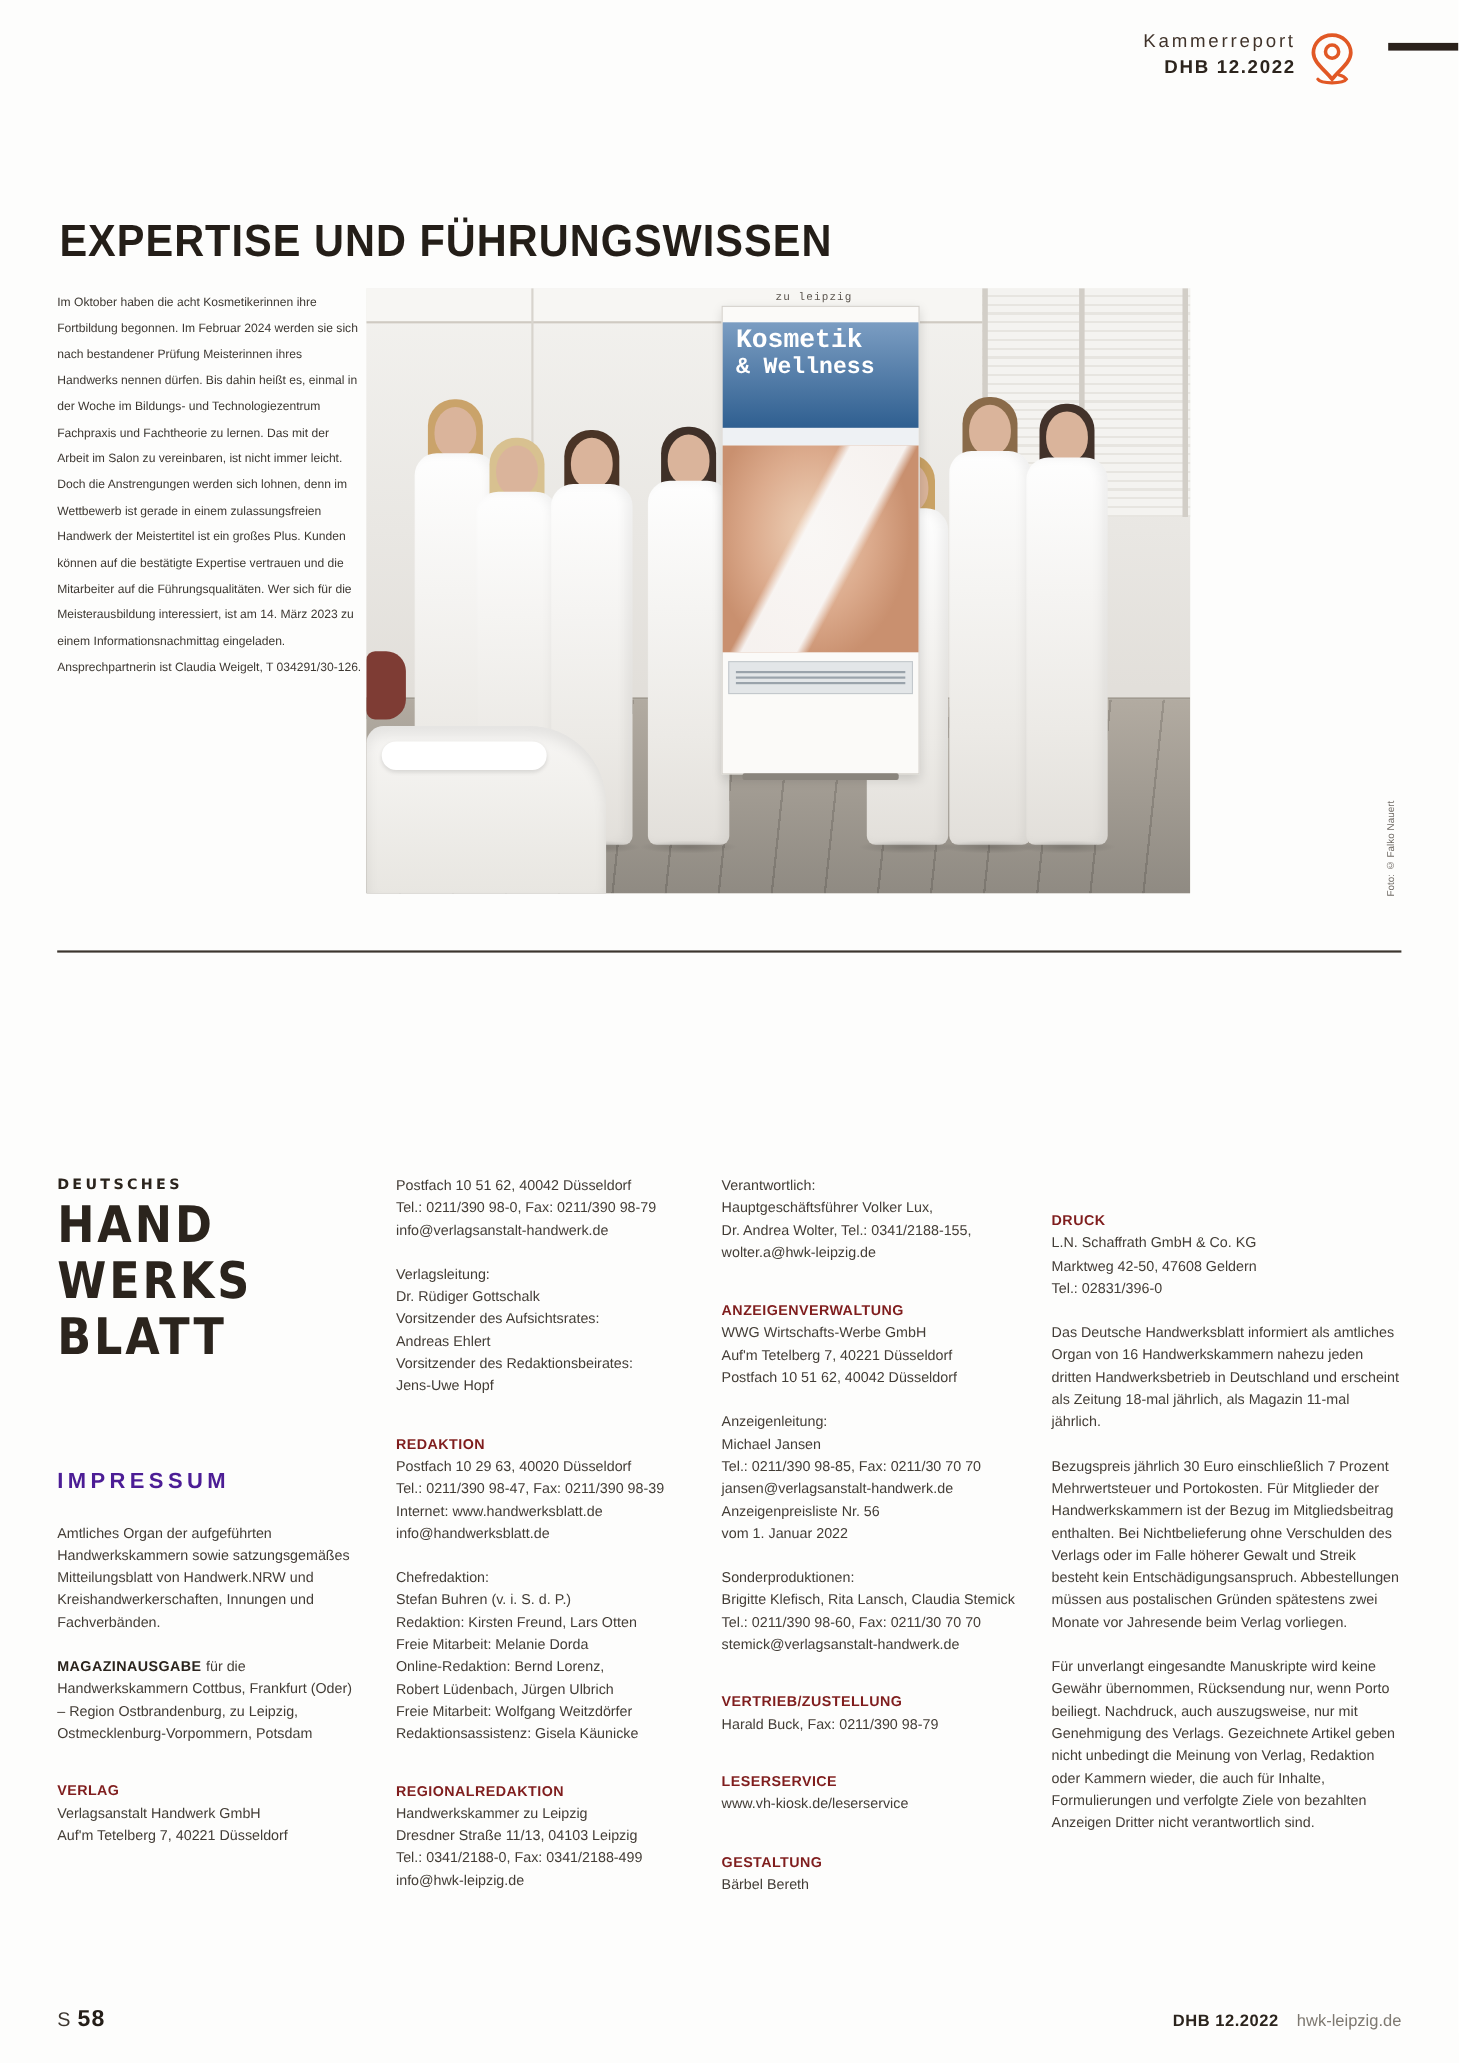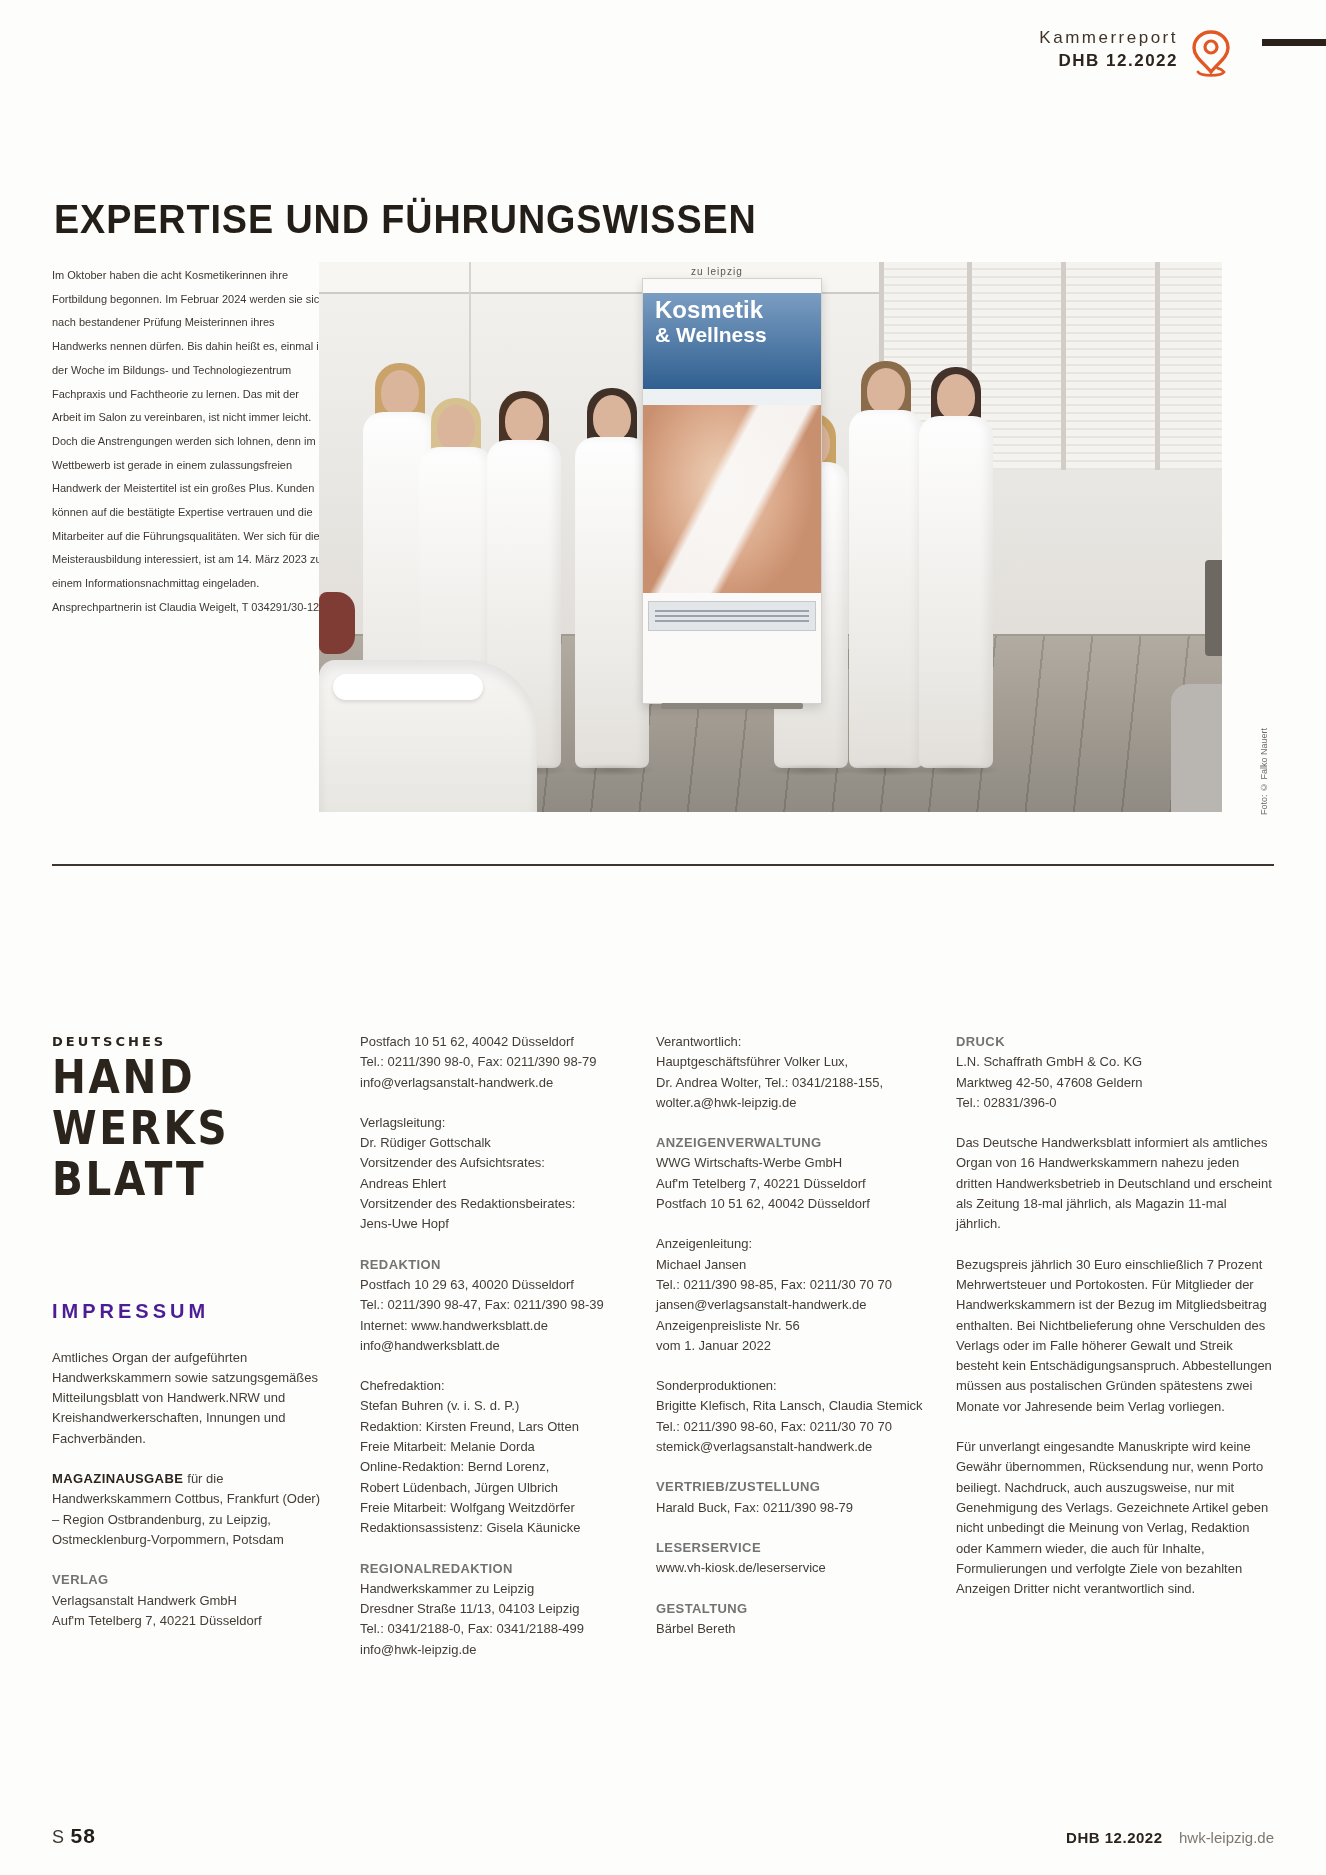--- a/index.html
+++ b/index.html
@@ -13,22 +13,22 @@
   .pin-icon{position:absolute;top:28px;right:92px;width:46px;height:52px;}
   .edge-rule{position:absolute;top:39px;right:0;width:64px;height:7px;background:#2a211b;}
 
   
   .article-title{position:absolute;left:54px;top:196px;font-size:41px;font-weight:bold;
     letter-spacing:1px;color:#241e18;white-space:nowrap;transform:scaleX(.92);transform-origin:left;}
   .article-body{position:absolute;left:52px;top:264px;width:278px;font-size:11px;
     line-height:23.7px;color:#3d3832;}
 
   
-  .photo{position:absolute;left:319px;top:262px;width:903px;height:550px;overflow:hidden;
-    background:linear-gradient(#f3f2ef 0%,#e9e7e3 40%,#e2dfda 66%);}
+  .photo{position:absolute;left:333px;top:262px;width:749px;height:550px;overflow:hidden;
+    background:linear-gradient(#f3f2ef 0%,#e9e7e3 40%,#e2dfda 66%);font-family:Liberation Mono, monospace;}
   .photo .ceiling{position:absolute;left:0;top:0;width:100%;height:30px;background:#f7f6f3;border-bottom:2px solid #cfcac2;}
   .photo .wall-seam{position:absolute;left:150px;top:0;width:2px;height:372px;background:#d8d4cd;}
   .photo .window{position:absolute;left:560px;top:0;width:359px;height:208px;
     background:repeating-linear-gradient(180deg,#f4f3f0 0 6px,#e7e5e0 6px 8px);}
   .photo .window .bar{position:absolute;top:0;height:100%;width:5px;background:#d2cec7;}
   .photo .floor{position:absolute;left:0;top:372px;width:100%;height:178px;
     background:linear-gradient(#b2aba1,#8f8a82),
     repeating-linear-gradient(96deg,rgba(60,55,50,.18) 0 2px,transparent 2px 48px);
     background-blend-mode:multiply;border-top:2px solid #a09a90;}
 
@@ -66,35 +66,35 @@
   .device{position:absolute;left:886px;top:298px;width:33px;height:96px;background:#6d6862;border-radius:4px;z-index:5;}
   .chair{position:absolute;left:852px;top:422px;width:67px;height:128px;background:#b9b5b0;border-radius:18px 18px 0 0;z-index:6;}
 
   .photo-credit{position:absolute;left:1259px;top:740px;width:14px;height:75px;
     font-size:9px;color:#6f6a64;writing-mode:vertical-rl;transform:rotate(180deg);white-space:nowrap;}
 
   
   .divider{position:absolute;left:52px;top:864px;width:1222px;height:2px;background:#3c362f;}
 
   
-  .bottom{position:absolute;left:52px;top:1032px;width:1222px;height:700px;font-size:13px;line-height:20.3px;color:#433d36;}
+  .bottom{position:absolute;left:52px;top:1068px;width:1222px;height:700px;font-size:13px;line-height:20.3px;color:#433d36;}
   .col{position:absolute;top:0;}
   .col1{left:0;width:276px;}
   .col2{left:308px;width:270px;}
   .col3{left:604px;width:276px;}
   .col4{left:904px;width:318px;}
 
   .logo-kicker{font-size:13px;font-weight:bold;letter-spacing:3px;color:#2b241d;
     font-family:"DejaVu Sans",sans-serif;}
   .logo-line{font-size:46px;line-height:51px;font-weight:bold;letter-spacing:3px;color:#2b241d;
     font-family:"DejaVu Sans",sans-serif;transform:scaleX(.88);transform-origin:left;}
   .impressum-title{margin-top:96px;margin-bottom:26px;font-size:20px;font-weight:bold;
     letter-spacing:4px;color:#4c1d95;}
   .blk{margin-bottom:20px;}
-  .blk .lead{font-weight:bold;color:#737373;letter-spacing:.4px;}
+  .blk .lead{font-weight:bold;color:#7f1d1d;letter-spacing:.4px;margin-top:32px;}
   .blk p.flow{margin:0;}
   .blk p.flow b{color:#2b241d;letter-spacing:.4px;}
   .blk .ln{white-space:nowrap;}
 
   
   .footer{position:absolute;left:52px;right:52px;top:1824px;display:flex;justify-content:space-between;align-items:baseline;}
   .footer .pageno .pfx{font-size:18px;color:#3c362f;letter-spacing:2px;}
   .footer .pageno .num{font-size:21px;font-weight:bold;color:#241e18;letter-spacing:1px;}
   .footer .right .issue{font-size:15px;font-weight:bold;color:#2b241d;letter-spacing:.5px;}
   .footer .right .site{font-size:15px;color:#7d7870;margin-left:12px;}

